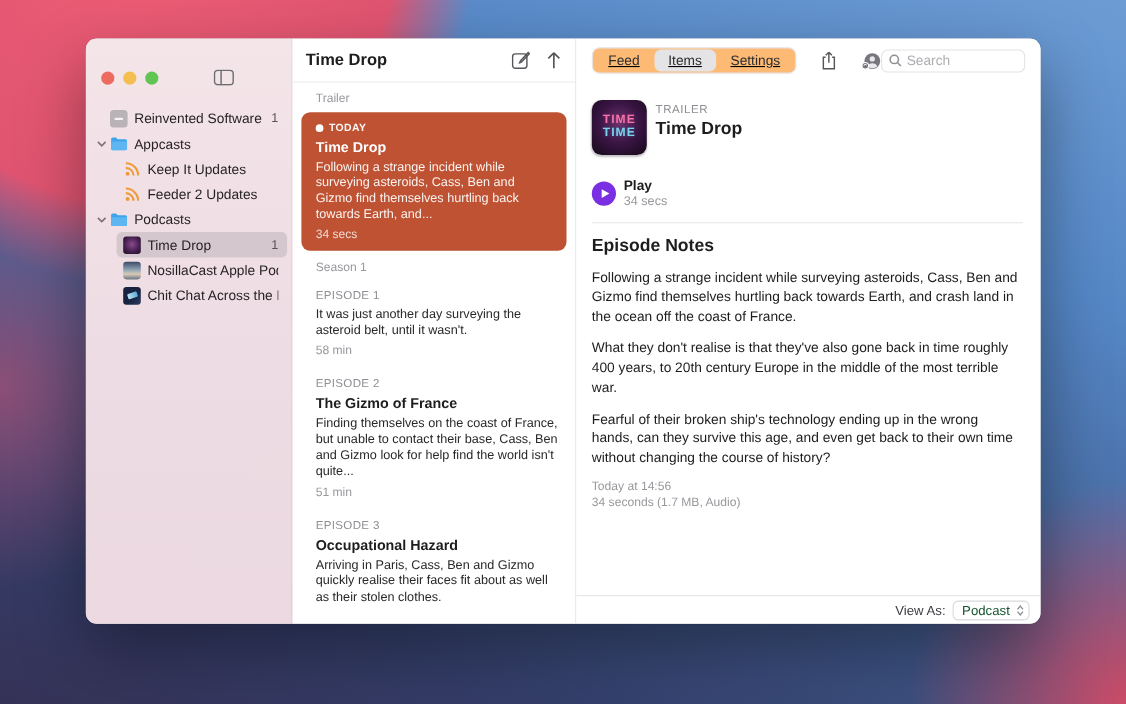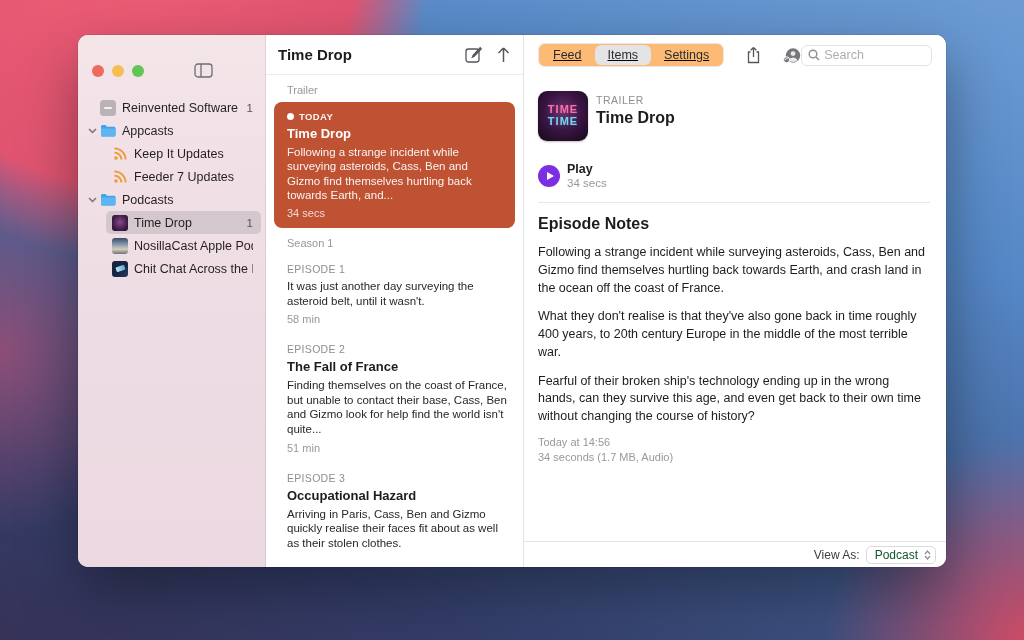--- a/index.html
+++ b/index.html
@@ -181,21 +181,21 @@
         </div>
 
         <div class="side-row ind-2">
           <span class="side-ico">
             <svg width="14" height="14" viewBox="0 0 14 14">
                 <circle cx="3" cy="11" r="1.8" fill="#f09a37"></circle>
                 <path d="M1.4 5.6a7 7 0 0 1 7 7" fill="none" stroke="#f09a37" stroke-width="1.9"></path>
                 <path d="M1.4 1.4a11.2 11.2 0 0 1 11.2 11.2" fill="none" stroke="#f09a37" stroke-width="1.9"></path>
               </svg>
           </span>
-          <span class="side-label">Feeder 7 Updates</span>
+          <span class="side-label">Feeder 2 Updates</span>
         </div>
 
         <div class="side-row ind-0">
           <span class="chev">
             <svg width="9" height="6" viewBox="0 0 9 6" fill="none" stroke="currentColor" stroke-width="1.5">
                 <path d="M1 1l3.5 3.5L8 1"></path>
               </svg>
           </span>
           <span class="side-ico">
             <svg width="16" height="13" viewBox="0 0 16 13">
@@ -257,21 +257,21 @@
         <div class="section-head">Season 1</div>
 
         <div class="episode">
           <div class="ep-kicker">EPISODE 1</div>
           <div class="ep-desc">It was just another day surveying the asteroid belt, until it wasn't.</div>
           <div class="ep-dur">58 min</div>
         </div>
 
         <div class="episode">
           <div class="ep-kicker">EPISODE 2</div>
-          <div class="ep-title">The Fall of France</div>
+          <div class="ep-title">The Gizmo of France</div>
           <div class="ep-desc">Finding themselves on the coast of France, but unable to contact their base, Cass, Ben and Gizmo look for help find the world isn't quite...</div>
           <div class="ep-dur">51 min</div>
         </div>
 
         <div class="episode">
           <div class="ep-kicker">EPISODE 3</div>
           <div class="ep-title">Occupational Hazard</div>
           <div class="ep-desc">Arriving in Paris, Cass, Ben and Gizmo quickly realise their faces fit about as well as their stolen clothes.</div>
 
         </div>

